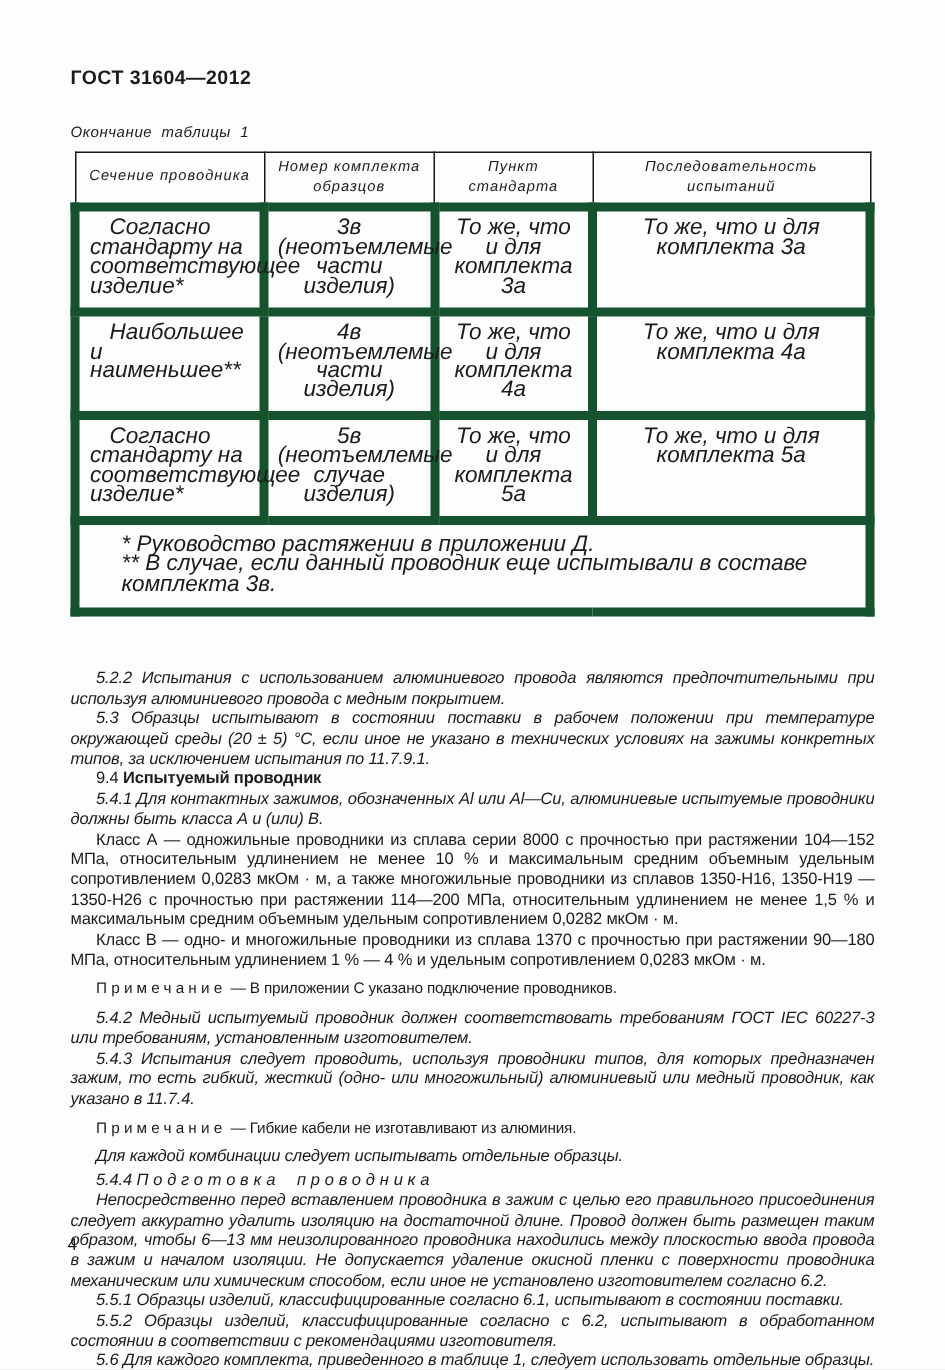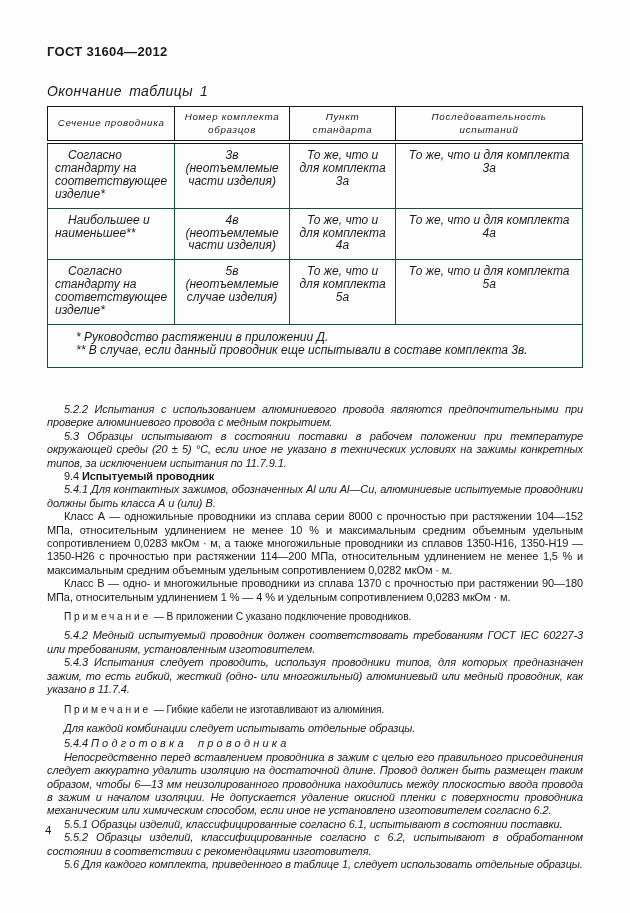--- a/index.html
+++ b/index.html
@@ -16,21 +16,21 @@
     overflow: hidden;
   }
   .doc-code {
     font-weight: bold;
     font-size: 13px;
     letter-spacing: 0.3px;
   }
   .table-caption {
     margin-top: 24px;
     font-style: italic;
-    font-size: 14px;
+    font-size: 10px;
     letter-spacing: 0.4px;
     word-spacing: 3px;
   }
   table.t1 {
     width: 100%;
     margin-top: 7px;
     border-collapse: collapse;
     table-layout: fixed;
     font-style: italic;
   }
@@ -39,22 +39,22 @@
     border-bottom: 4px double #161616;
     font-weight: normal;
     font-size: 9.8px;
     line-height: 12.5px;
     letter-spacing: 0.7px;
     text-align: center;
     vertical-align: middle;
     padding: 4px 5px;
   }
   table.t1 td {
-    border: 1px solid #14532d;
-    font-size: 12px;
+    border: 6px solid #14532d;
+    font-size: 15px;
     line-height: 12.9px;
     text-align: center;
     vertical-align: top;
     padding: 5px 6px 7px 6px;
   }
   table.t1 td.c1 {
     text-align: left;
     text-indent: 13px;
     padding-left: 7px;
     padding-right: 5px;
@@ -136,21 +136,21 @@
       <tr class="foot">
         <td colspan="4">
           <div>* Руководство растяжении в приложении Д.</div>
           <div>** В случае, если данный проводник еще испытывали в составе комплекта 3в.</div>
         </td>
       </tr>
     </tbody>
   </table>
 
   <div class="bodytext">
-    <p class="para it">5.2.2 Испытания с использованием алюминиевого провода являются предпочтительными при проверке алюминиевого провода с медным покрытием.</p>
+    <p class="para it">5.2.2 Испытания с использованием алюминиевого провода являются предпочтительными при используя алюминиевого провода с медным покрытием.</p>
     <p class="para it">5.3 Образцы испытывают в состоянии поставки в рабочем положении при температуре окружающей среды (20 ± 5) °С, если иное не указано в технических условиях на зажимы конкретных типов, за исключением испытания по 11.7.9.1.</p>
     <p class="para hd"><span>9.4</span> <span class="bold">Испытуемый проводник</span></p>
     <p class="para it">5.4.1 Для контактных зажимов, обозначенных Al или Al—Cu, алюминиевые испытуемые проводники должны быть класса А и (или) В.</p>
     <p class="para">Класс А — одножильные проводники из сплава серии 8000 с прочностью при растяжении 104—152 МПа, относительным удлинением не менее 10 % и максимальным средним объемным удельным сопротивлением 0,0283 мкОм · м, а также многожильные проводники из сплавов 1350-Н16, 1350-Н19 — 1350-Н26 с прочностью при растяжении 114—200 МПа, относительным удлинением не менее 1,5 % и максимальным средним объемным удельным сопротивлением 0,0282 мкОм · м.</p>
     <p class="para">Класс В — одно- и многожильные проводники из сплава 1370 с прочностью при растяжении 90—180 МПа, относительным удлинением 1 % — 4 % и удельным сопротивлением 0,0283 мкОм · м.</p>
     <p class="para note"><span class="note-prefix">Примечание</span> <span>— В приложении С указано подключение проводников.</span></p>
     <p class="para it">5.4.2 Медный испытуемый проводник должен соответствовать требованиям ГОСТ IEC 60227-3 или требованиям, установленным изготовителем.</p>
     <p class="para it">5.4.3 Испытания следует проводить, используя проводники типов, для которых предназначен зажим, то есть гибкий, жесткий (одно- или многожильный) алюминиевый или медный проводник, как указано в 11.7.4.</p>
     <p class="para note"><span class="note-prefix">Примечание</span> <span>— Гибкие кабели не изготавливают из алюминия.</span></p>
     <p class="para it">Для каждой комбинации следует испытывать отдельные образцы.</p>

